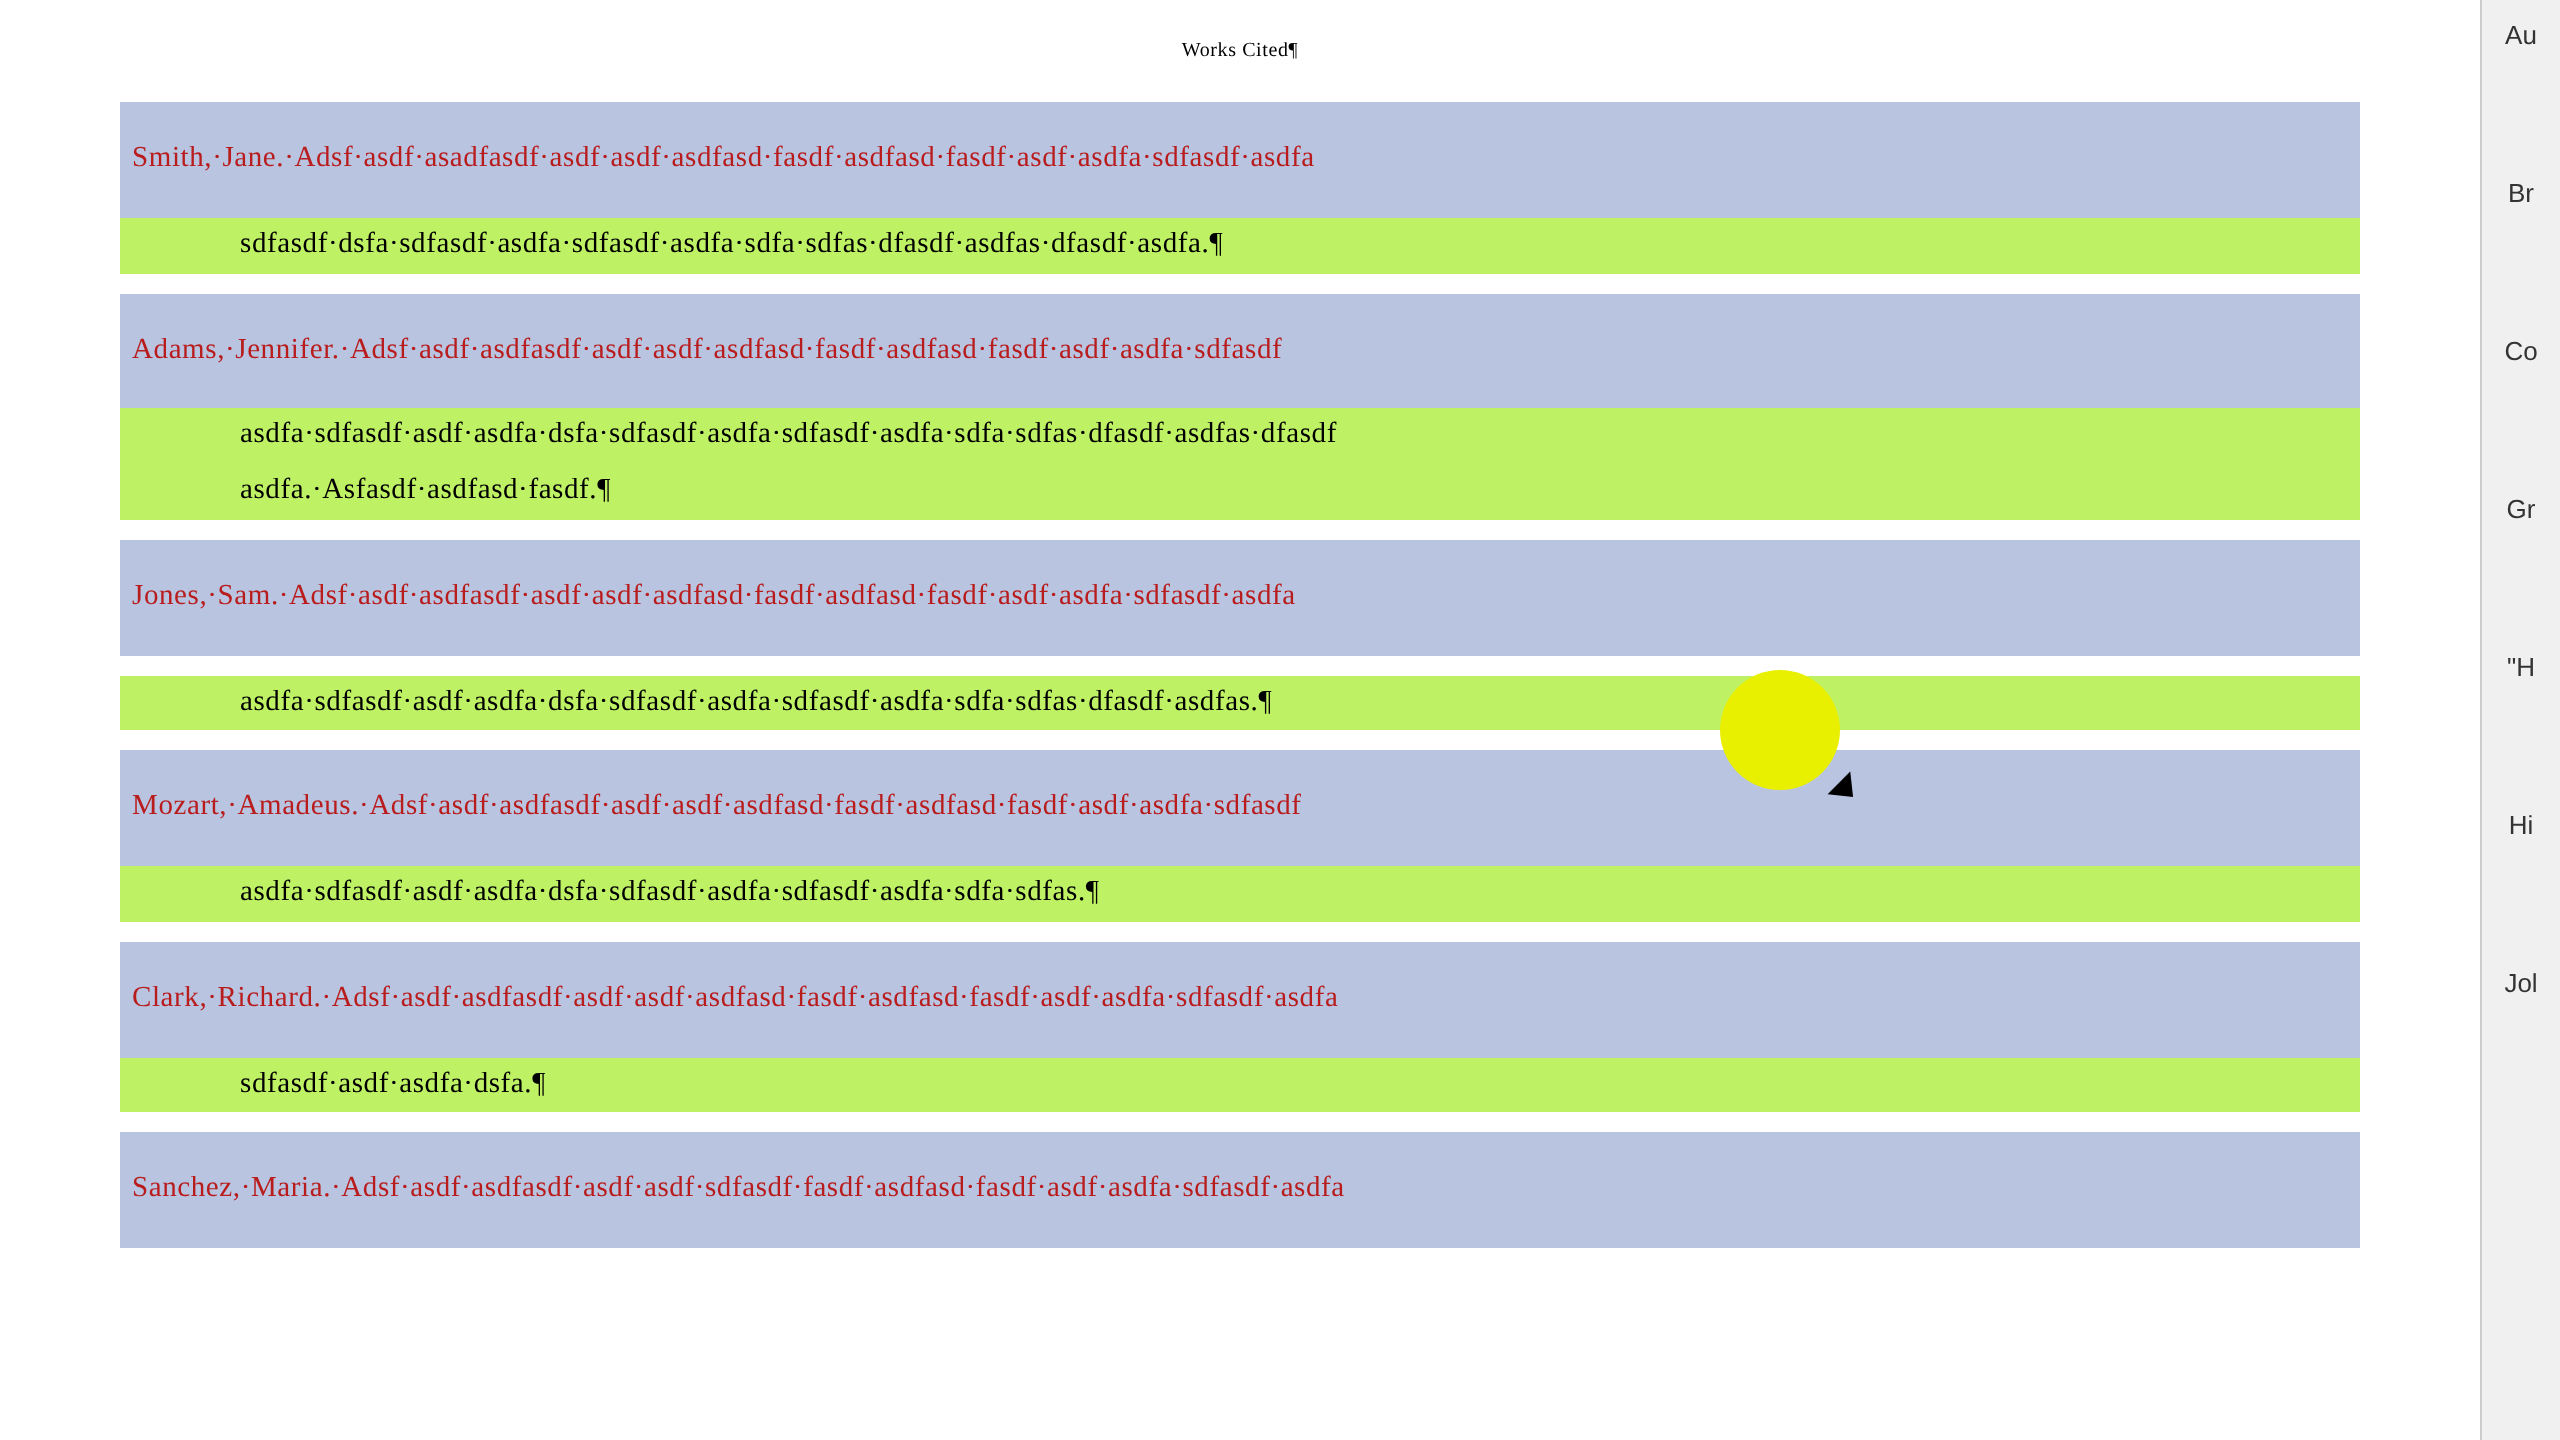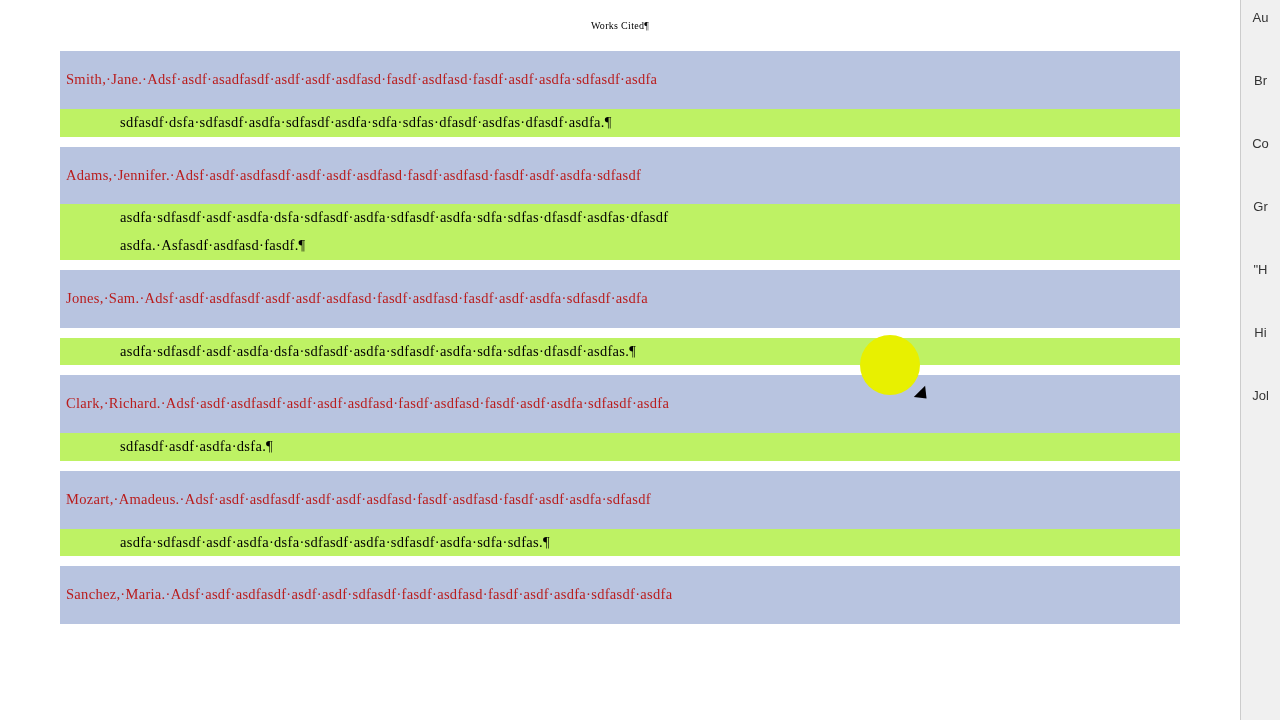--- a/index.html
+++ b/index.html
@@ -89,21 +89,21 @@
       transform: rotate(45deg);
     }
 
     .right-sidebar {
       width: 40px;
       background: #f0f0f0;
       border-left: 1px solid #ccc;
       display: flex;
       flex-direction: column;
       padding: 10px 0;
-      gap: 48px;
+      gap: 64px;
       align-items: center;
     }
 
     .sidebar-text {
       writing-mode: horizontal-tb;
       font-size: 13px;
       color: #333;
       font-family: Arial, sans-serif;
       font-weight: 500;
     }
@@ -127,27 +127,27 @@
 
   <div class="entry-block">
     <span class="entry-first-line">Jones,·Sam.·Adsf·asdf·asdfasdf·asdf·asdf·asdfasd·fasdf·asdfasd·fasdf·asdf·asdfa·sdfasdf·asdfa</span>
   </div>
 
   <div class="entry-block">
     <span class="entry-continuation">asdfa·sdfasdf·asdf·asdfa·dsfa·sdfasdf·asdfa·sdfasdf·asdfa·sdfa·sdfas·dfasdf·asdfas.<span class="pilcrow">¶</span></span>
   </div>
 
   <div class="entry-block">
-    <span class="entry-first-line">Clark,·Richard.·Adsf·asdf·asdfasdf·asdf·asdf·asdfasd·fasdf·asdfasd·fasdf·asdf·asdfa·sdfasdf·asdfa</span>
-    <span class="entry-continuation">sdfasdf·asdf·asdfa·dsfa.<span class="pilcrow">¶</span></span>
+    <span class="entry-first-line">Mozart,·Amadeus.·Adsf·asdf·asdfasdf·asdf·asdf·asdfasd·fasdf·asdfasd·fasdf·asdf·asdfa·sdfasdf</span>
+    <span class="entry-continuation">asdfa·sdfasdf·asdf·asdfa·dsfa·sdfasdf·asdfa·sdfasdf·asdfa·sdfa·sdfas.<span class="pilcrow">¶</span></span>
   </div>
 
   <div class="entry-block">
-    <span class="entry-first-line">Mozart,·Amadeus.·Adsf·asdf·asdfasdf·asdf·asdf·asdfasd·fasdf·asdfasd·fasdf·asdf·asdfa·sdfasdf</span>
-    <span class="entry-continuation">asdfa·sdfasdf·asdf·asdfa·dsfa·sdfasdf·asdfa·sdfasdf·asdfa·sdfa·sdfas.<span class="pilcrow">¶</span></span>
+    <span class="entry-first-line">Clark,·Richard.·Adsf·asdf·asdfasdf·asdf·asdf·asdfasd·fasdf·asdfasd·fasdf·asdf·asdfa·sdfasdf·asdfa</span>
+    <span class="entry-continuation">sdfasdf·asdf·asdfa·dsfa.<span class="pilcrow">¶</span></span>
   </div>
 
   <div class="entry-block">
     <span class="entry-first-line">Sanchez,·Maria.·Adsf·asdf·asdfasdf·asdf·asdf·sdfasdf·fasdf·asdfasd·fasdf·asdf·asdfa·sdfasdf·asdfa</span>
   </div>
 
   <div class="cursor"></div>
 </div>
 
 <div class="right-sidebar">

